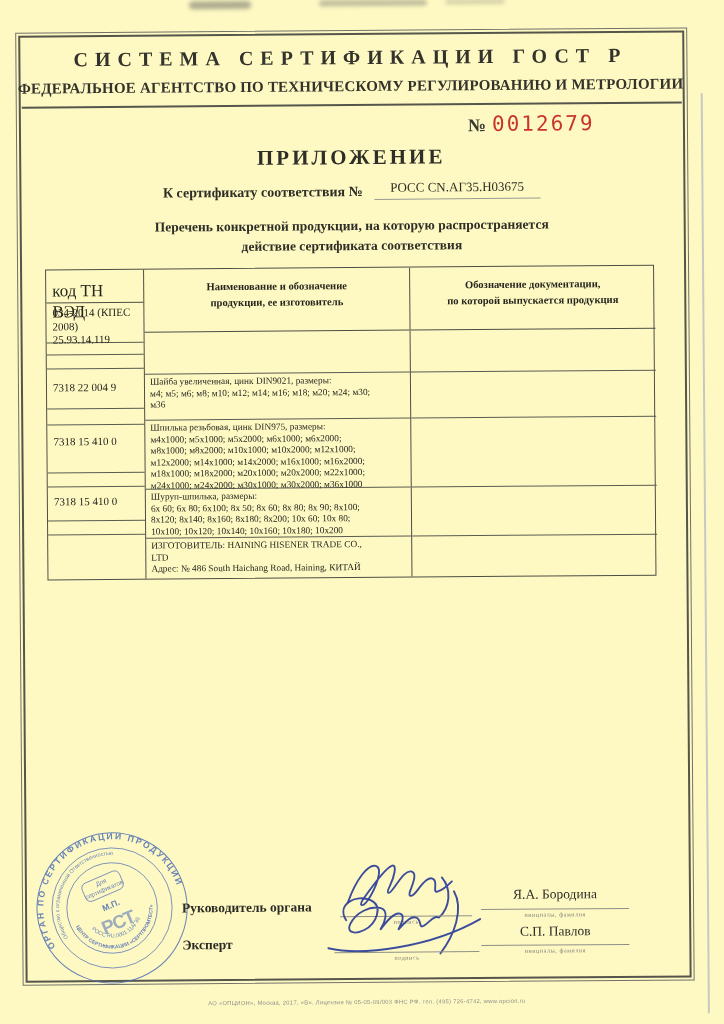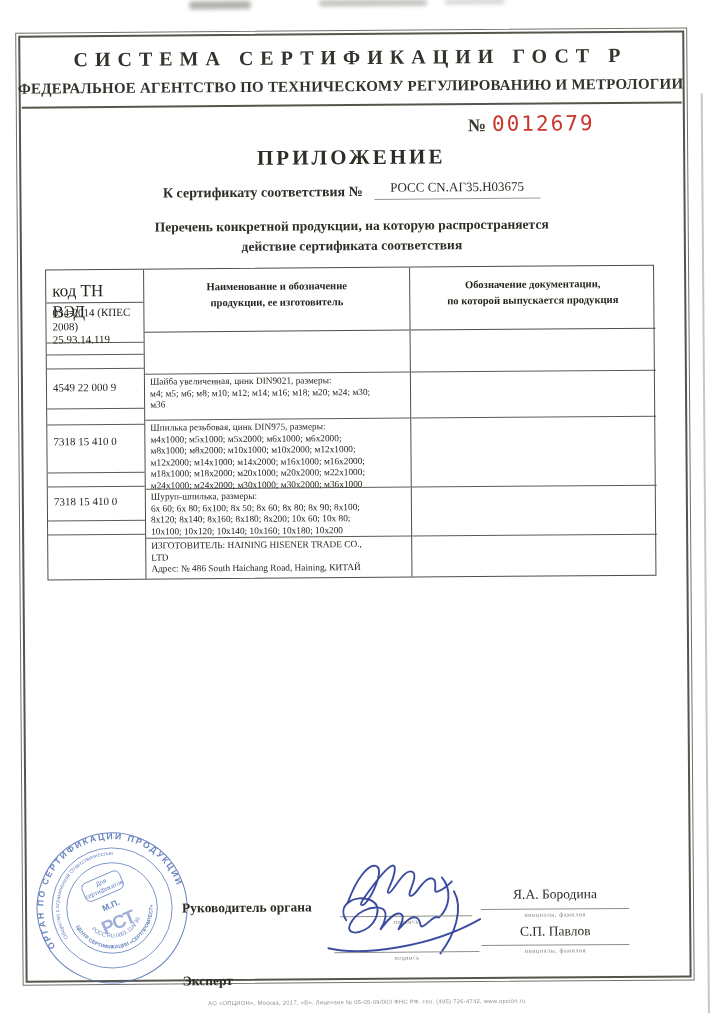--- a/index.html
+++ b/index.html
@@ -1,16 +1,16 @@
 <!DOCTYPE html>
 <html><head>
 <meta charset="utf-8">
 <style>
   html,body{margin:0;padding:0;background:#e9e9e6;}
-  .doc{position:relative;width:724px;height:1024px;background:#ffffff;overflow:hidden;
+  .doc{position:relative;width:724px;height:1024px;background:#fef9c3;overflow:hidden;
        font-family:"Liberation Serif","DejaVu Serif",serif;color:#26261f;}
   .scan{position:absolute;inset:0;transform:rotate(-0.45deg);transform-origin:50% 38%;}
   .abs{position:absolute;}
   .ml{white-space:pre-line;}
   
   .frame-outer{position:absolute;left:18px;top:30px;width:670px;height:951px;border:1px solid #72726a;}
   .frame-inner{position:absolute;inset:2px;border:2px solid #55554c;}
   .header-rule{position:absolute;left:24px;top:104px;width:660px;height:2px;background:#55554c;}
   
   .h1{left:18px;top:46px;width:670px;text-align:center;font-size:20px;font-weight:bold;letter-spacing:7px;color:#33332c;}
@@ -32,21 +32,21 @@
   .col3{left:364px;width:245px;}
   .cell{box-sizing:border-box;border-bottom:1px solid #5b5b52;padding:2px 5px;line-height:1.24;}
   .cell.last{border-bottom:none;}
   .hdr{font-weight:bold;text-align:center;font-size:10.6px;line-height:1.5;padding-top:10px;}
   .c1hdr{font-size:10.6px;padding:8px 4px 0 6px;border-bottom:1px solid #8b8b82;}
   .c1hdr2{font-size:17px;padding:10px 4px 0 6px;border-bottom:1.6px solid #4e4e45;}
   .hdr-bottom{border-bottom:1.6px solid #4e4e45;}
   .codecell{font-size:11px;padding:3px 3px 0 6px;}
   
   .role1{left:178px;top:899px;font-size:13.5px;font-weight:bold;color:#2c2c25;}
-  .role2{left:178px;top:936px;font-size:13.5px;font-weight:bold;color:#2c2c25;margin-top:36px;}
+  .role2{left:178px;top:936px;font-size:13.5px;font-weight:bold;color:#2c2c25;}
   .sigline{height:1.2px;background:#8f8f88;}
   .cap{font-size:6px;color:#7c7c75;text-align:center;letter-spacing:0.6px;}
   .pname{font-size:13.5px;color:#2c2c25;text-align:center;}
   .footer{left:0;top:999px;width:724px;text-align:center;font-size:5.8px;color:#8f8f88;
           font-family:"Liberation Sans",sans-serif;letter-spacing:0.3px;}
   
   .smudge{position:absolute;background:#6f6f68;filter:blur(2px);border-radius:4px;}
   .edge-line{position:absolute;left:703px;top:96px;width:2px;height:920px;background:#c8c8c2;}
   svg text{font-family:"Liberation Sans",sans-serif;}
 </style>
@@ -83,21 +83,21 @@
 действие сертификата соответствия</div>
 
     <div class="abs tbl">
 
       <div class="col col1">
         <div class="cell c1hdr2" style="height:33px;">код ТН ВЭД</div>
         <div class="cell codecell ml" style="height:40px;">034-2014 (КПЕС 2008)
 25.93.14.119</div>
         <div class="cell" style="height:12px;"></div>
         <div class="cell" style="height:14px;"></div>
-        <div class="cell codecell" style="height:40px;padding-top:12px;">4549 22 000 9</div>
+        <div class="cell codecell" style="height:40px;padding-top:12px;">7318 22 004 9</div>
         <div class="cell" style="height:16px;"></div>
         <div class="cell codecell" style="height:48px;padding-top:10px;">7318 15 410 0</div>
         <div class="cell" style="height:14px;"></div>
         <div class="cell codecell" style="height:34px;padding-top:8px;">7318 15 410 0</div>
         <div class="cell" style="height:14px;"></div>
         <div class="cell last" style="height:16px;"></div>
       </div>
 
       <div class="col col2">
         <div class="cell hdr hdr-bottom ml" style="height:63px;">Наименование и обозначение

